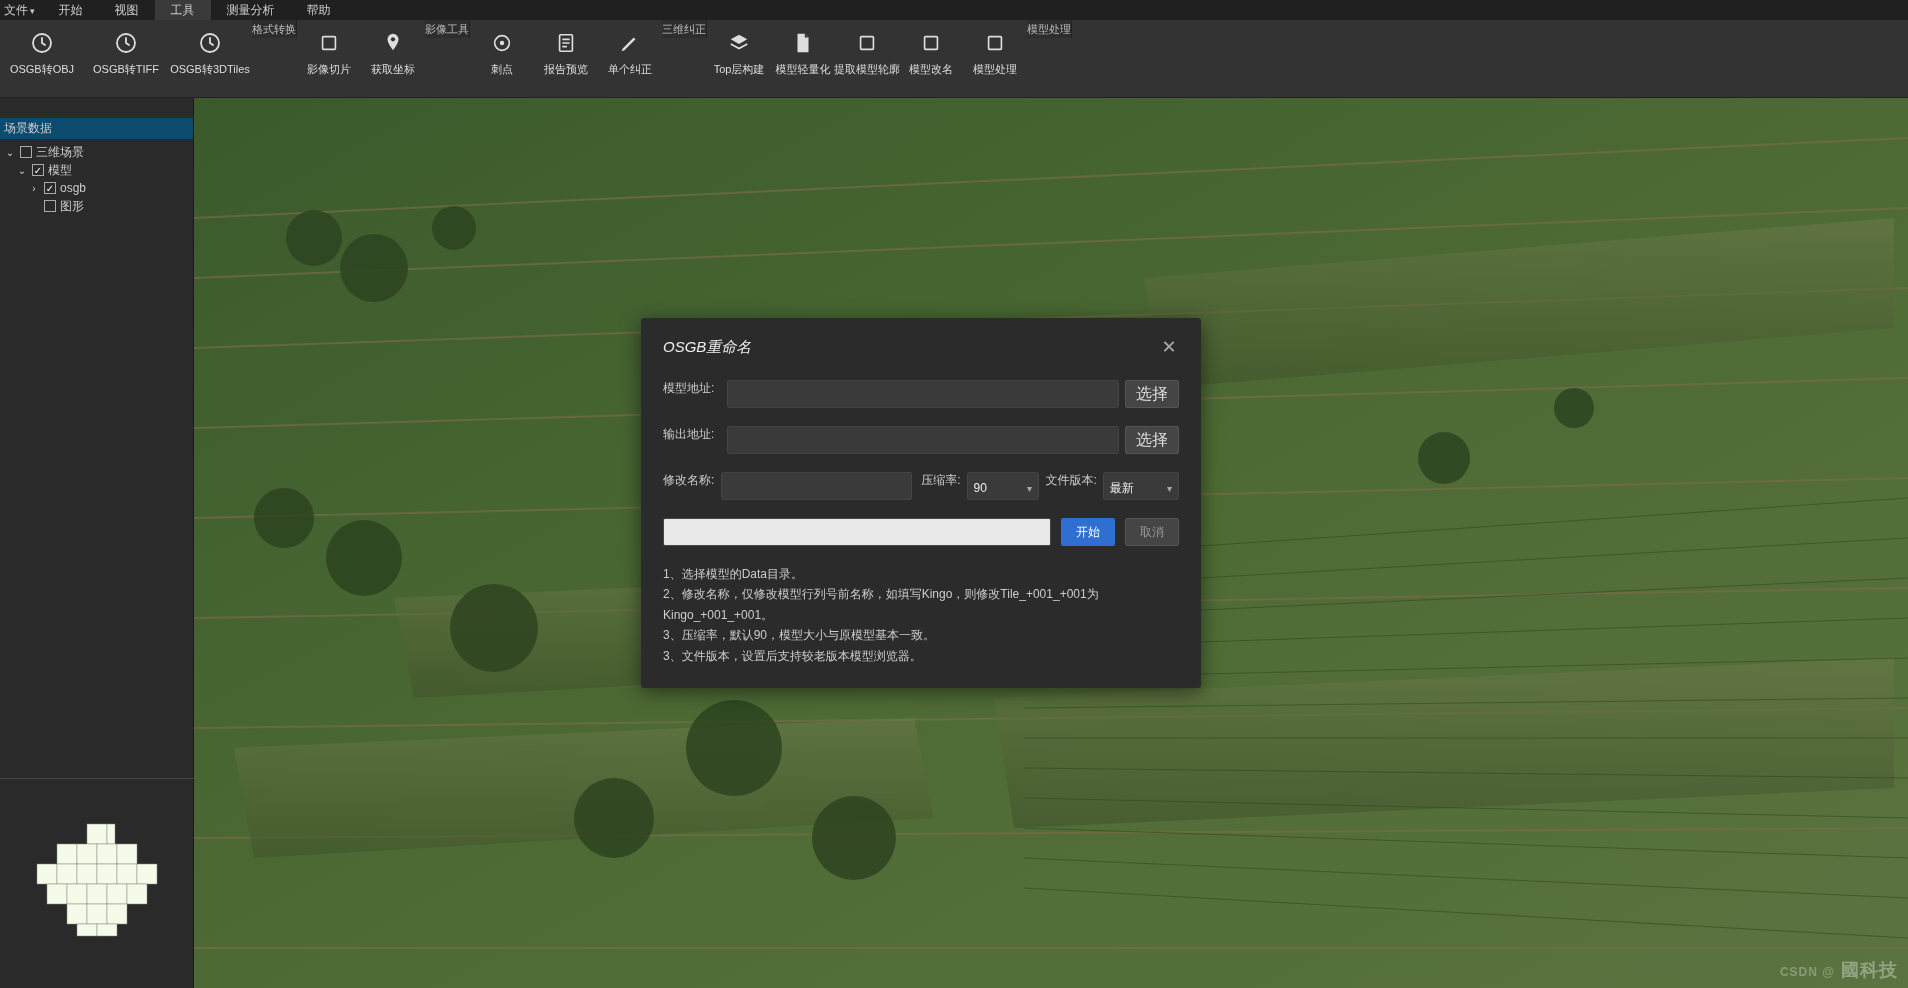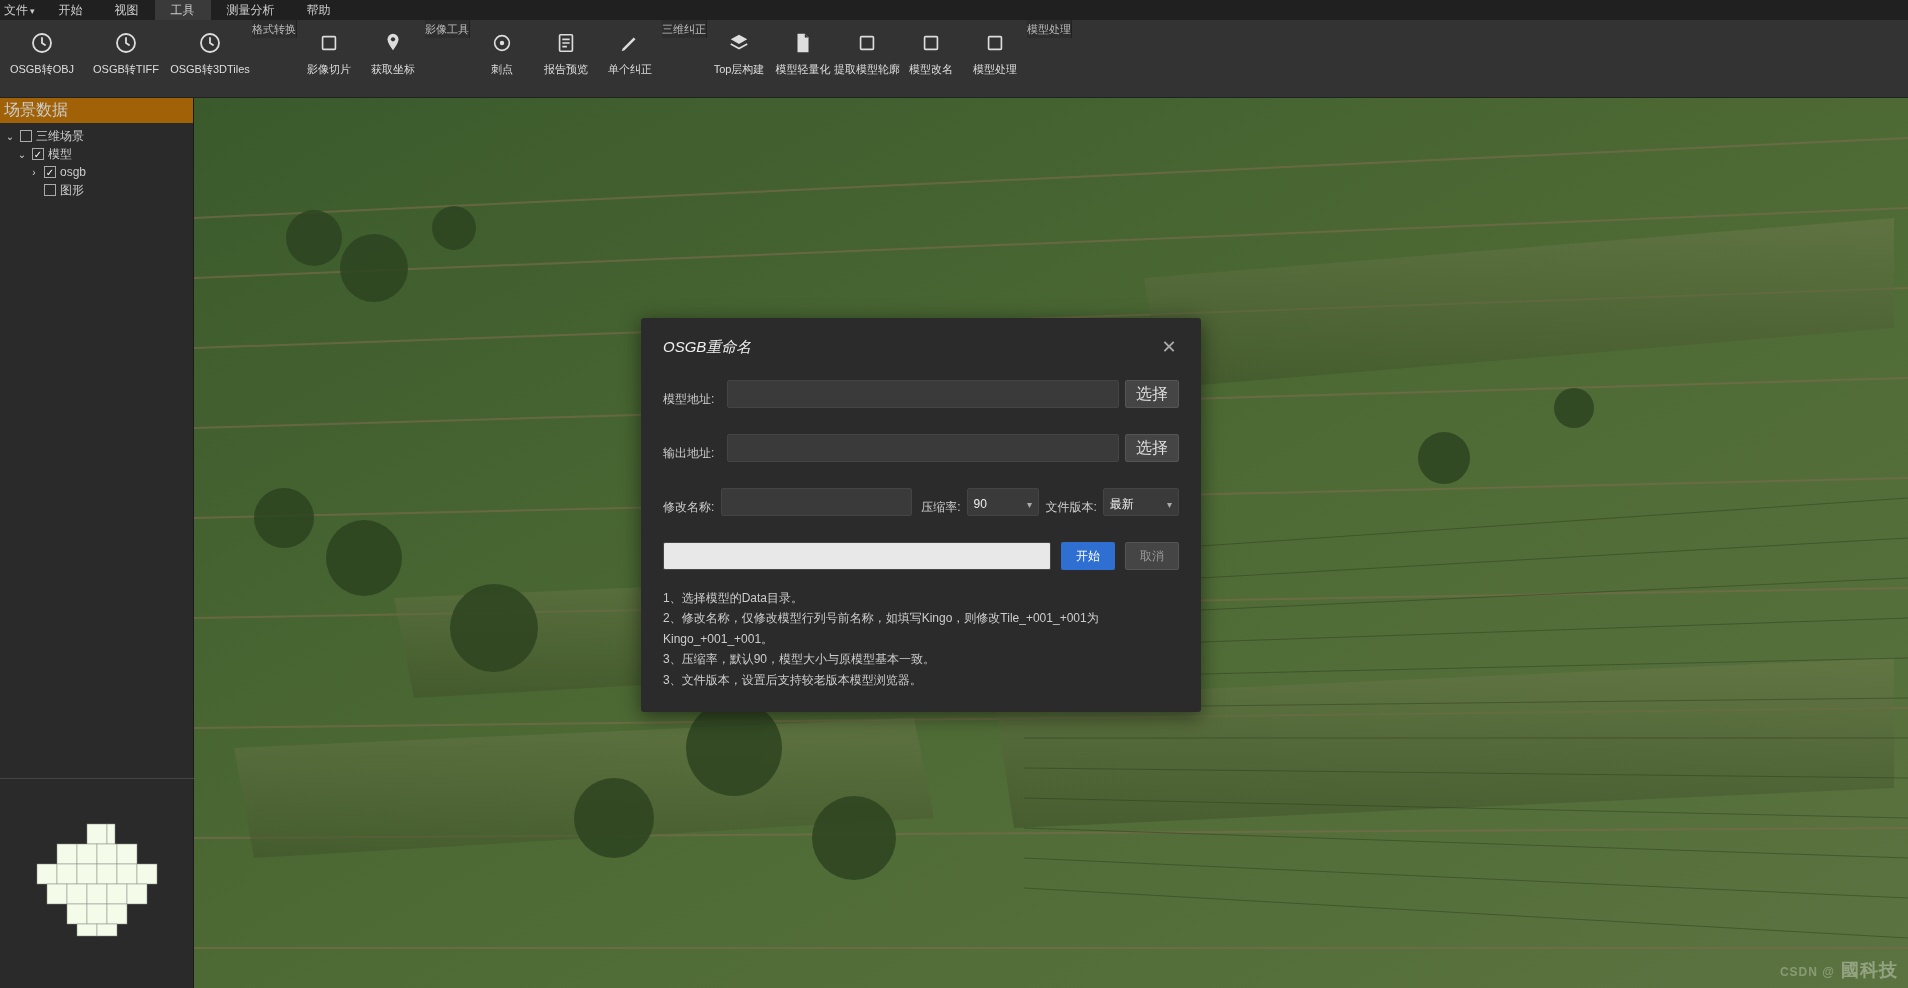--- a/index.html
+++ b/index.html
@@ -17,21 +17,21 @@
 .ribbon-group { display:flex; flex-direction:row; }
 .ribbon-buttons { display:flex; height:60px; }
 .ribbon-btn { width:64px; display:flex; flex-direction:column; align-items:center; justify-content:center; padding-top:6px; cursor:pointer; }
 .ribbon-btn.wide { width:84px; }
 .ribbon-btn .icon { width:26px; height:26px; display:flex; align-items:center; justify-content:center; color:#ddd; }
 .ribbon-btn .lbl { font-size:11px; margin-top:6px; color:#ddd; white-space:nowrap; }
 .ribbon-grp-label { height:18px; line-height:18px; text-align:center; font-size:11px; color:#bbb; background:#2d2d2d; border-right:1px solid #222; }
 
 
 .sidepanel { position:absolute; left:0; top:98px; width:194px; bottom:0; background:#2a2a2a; border-right:1px solid #1a1a1a; }
-.panel-title { font-size:16px; padding:2px 4px; background:#a16207; }
+.panel-title { font-size:12px; padding:2px 4px; background:#0c4a6e;margin-top:20px; }
 .tree { font-size:12px; padding:4px 0 0 2px; }
 .tree-row { display:flex; align-items:center; height:18px; padding-left:2px; white-space:nowrap; cursor:pointer; }
 .tree-row .tw { width:12px; text-align:center; font-size:10px; color:#ccc; }
 .tree-row .cb { width:12px; height:12px; border:1px solid #aaa; margin:0 4px; display:inline-flex; align-items:center; justify-content:center; font-size:10px; color:#fff; }
 .tree-row.lvl1 { padding-left:14px; }
 .tree-row.lvl2 { padding-left:26px; }
 .tree-row.lvl1b{ padding-left:26px; }
 
 
 .minimap { position:absolute; left:0; bottom:0; width:194px; height:210px; border-top:1px solid #444; display:flex; align-items:center; justify-content:center; }
@@ -39,21 +39,21 @@
 
 
 .viewport { position:absolute; left:194px; top:98px; right:0; bottom:0; overflow:hidden; background:#223319; }
 .terrain { position:absolute; inset:0; }
 
 
 .modal { position:absolute; left:447px; top:220px; width:560px; background:#2b2b2b; border-radius:3px; padding:18px 22px 22px 22px; box-shadow:0 4px 20px rgba(0,0,0,.5); font-size:12px; color:#ddd; }
 .modal-header { display:flex; justify-content:space-between; align-items:center; margin-bottom:22px; }
 .modal-title { font-size:15px; color:#eee;font-style:italic; }
 .modal-close { font-size:18px; color:#aaa; cursor:pointer; width:20px; text-align:center; }
-.form-row { display:flex; align-items:flex-end; margin-bottom:26px; gap:6px; }
+.form-row { display:flex; align-items:flex-start; margin-bottom:18px; gap:6px; }
 .form-label { width:58px; color:#ccc; }
 .form-label.narrow { width:48px; text-align:right; }
 .txt-input { background:#3a3a3a; border:1px solid #444; height:28px; border-radius:2px; padding:0 6px; color:#eee; flex:1; }
 .txt-input.white { background:#e8e8e8; color:#333; }
 .btn-sel { width:54px; height:28px; background:#454545; border:1px solid #555; color:#ddd; border-radius:2px; cursor:pointer; font-size:16px; }
 .select { background:#3a3a3a; border:1px solid #444; height:28px; border-radius:2px; padding:4px 20px 0 6px; color:#eee; position:relative; min-width:70px; display:flex; align-items:center; cursor:pointer; }
 .select::after { content:"▾"; position:absolute; right:6px; font-size:10px; color:#aaa; }
 .action-row { display:flex; gap:10px; margin-bottom:18px; }
 .btn-primary { width:54px; height:28px; background:#2f6fd1; border:none; color:#fff; border-radius:2px; cursor:pointer; font-size:12px; }
 .btn-cancel  { width:54px; height:28px; background:#454545; border:1px solid #555; color:#999; border-radius:2px; cursor:pointer; font-size:12px; }

